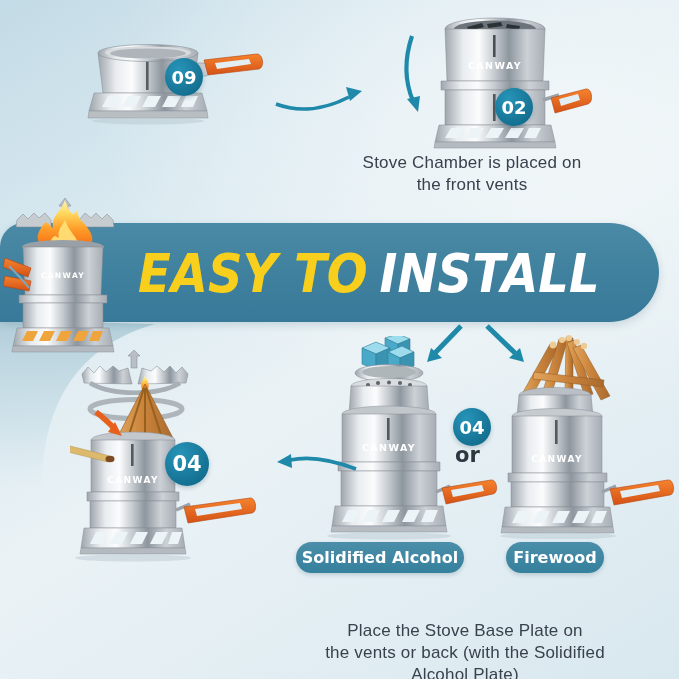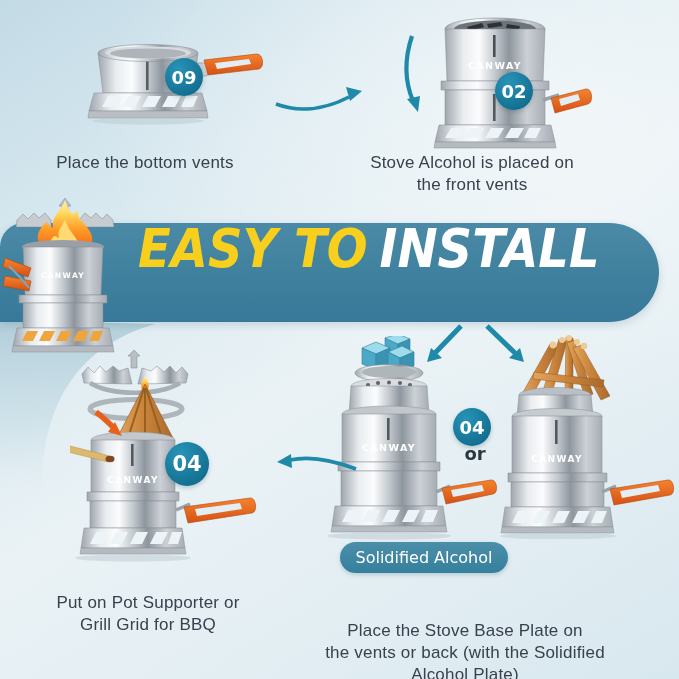--- a/index.html
+++ b/index.html
@@ -21,40 +21,39 @@
   }
   .badge.big{width:44px;height:44px;font-size:21px;}
   .cap{
     position:absolute;color:#39414d;font-size:17px;line-height:1.28;
     text-align:center;z-index:6;letter-spacing:.2px;
   }
   .banner{
     position:absolute;left:0;top:223px;width:659px;height:99px;
     background:linear-gradient(180deg,#4b8aa6 0%,#3e809d 55%,#38799a 100%);
     border-radius:24px 50px 50px 0;z-index:2;
-    display:flex;box-shadow:0 3px 8px rgba(40,90,110,.18);
+    display:flex;align-items:center;box-shadow:0 3px 8px rgba(40,90,110,.18);
   }
   .banner-title{
     margin-left:138px;white-space:nowrap;
     font-family:"DejaVu Sans",sans-serif;font-weight:800;font-style:italic;
     font-size:48px;letter-spacing:0px;transform:scaleY(1.12);transform-origin:left center;
   }
   .t-yellow{color:#f8cf1c;}
   .t-white{color:#ffffff;margin-left:12px;}
   .pill{
     position:absolute;height:31px;border-radius:16px;z-index:6;
     background:linear-gradient(180deg,#4b8ea9,#35809d);
-    color:#fff;font-family:"DejaVu Sans",sans-serif;font-weight:normal;font-size:16px;
+    color:#fff;font-family:"DejaVu Sans",sans-serif;font-weight:bold;font-size:16px;
     display:flex;align-items:center;justify-content:center;
     box-shadow:0 2px 4px rgba(30,70,90,.2);
-    margin-left:44px;
   }
   .or{
-    position:absolute;left:455px;top:443px;width:40px;text-align:center;
-    color:#2d3742;font-family:"DejaVu Sans",sans-serif;font-weight:bold;font-size:18px;z-index:6;
+    position:absolute;left:455px;top:443px;width:40px;
+    color:#2d3742;font-family:"DejaVu Sans",sans-serif;font-weight:bold;font-size:21px;z-index:6;
   }
   .stove{position:absolute;z-index:4;}
   .stove.front{z-index:5;}
   .brandtxt{fill:#fff;font-family:"DejaVu Sans",sans-serif;font-weight:bold;letter-spacing:1.4px;}
 </style>
 </head>
 <body>
 
 <div id="canvas">
 
@@ -116,23 +115,20 @@
       <path d="M62,56 l13,0 l-6,11 l-13,0 Z" fill="#edf4f7"></path>
       <path d="M82,56 l13,0 l-6,11 l-13,0 Z" fill="#edf4f7"></path>
       <path d="M100,56 l12,0 l-5,11 l-12,0 Z" fill="#edf4f7"></path>
       <path d="M3,71 L121,71 L122,78 L2,78 Z" fill="#b9bec3" stroke="#8a9198" stroke-width="0.5"></path>
       <ellipse cx="62" cy="81" rx="56" ry="3.5" fill="#b9cad2" opacity="0.55"></ellipse>
     </g>
   </svg>
   <div class="badge" style="left:165px;top:58px">
     <span>09</span>
   </div>
-  <div class="cap" style="left:20px;top:152px;width:250px">
-    <div>Place the bottom vents</div>
-  </div>
 
   <svg class="stove" style="left:417px;top:14px" width="175" height="136" viewBox="0 0 175 136">
     <g>
       <ellipse cx="78" cy="15" rx="50" ry="11" fill="url(#met)" stroke="#898f96" stroke-width="0.6"></ellipse>
       <ellipse cx="78" cy="15" rx="41" ry="8.5" fill="#6d737a"></ellipse>
       <path d="M50,13 l15,-4 l2,4 l-15,4 Z" fill="#2c3136"></path>
       <path d="M70,10 l14,-2 l1.5,4 l-14,2 Z" fill="#2c3136"></path>
       <path d="M90,10 l13,2 l-1,4 l-13,-2 Z" fill="#2c3136"></path>
       <path d="M58,19 l16,1 l0,4 l-16,-1 Z" fill="#2c3136"></path>
       <path d="M82,20 l15,-1 l1,4 l-15,1 Z" fill="#2c3136"></path>
@@ -153,25 +149,25 @@
       <path d="M94,114 l13,0 l-6,10 l-13,0 Z" fill="#edf4f7"></path>
       <path d="M112,114 l12,0 l-5,10 l-12,0 Z" fill="#edf4f7"></path>
       <path d="M18,128 L138,128 L139,134 L17,134 Z" fill="#b4bac0" stroke="#8a9198" stroke-width="0.5"></path>
     </g>
     <g>
       <path d="M126,86 L142,81" stroke="#9aa1a8" stroke-width="3.5" fill="none"></path>
       <path d="M134,84 L169,75 C175,74 177,88 171,90 L138,99 Z" fill="url(#org)" stroke="#b34510" stroke-width="0.6"></path>
       <path d="M142,85 L161,80 L163,86 L144,92 Z" fill="#e3eef4"></path>
     </g>
   </svg>
-  <div class="badge" style="left:495px;top:72px">
+  <div class="badge" style="left:495px;top:88px">
     <span>02</span>
   </div>
   <div class="cap" style="left:352px;top:152px;width:240px">
-    <div>Stove Alcohol is placed on</div>
+    <div>Stove Chamber is placed on</div>
     <div>the front vents</div>
   </div>
 
   <div class="banner">
     <div class="banner-title">
       <span class="t-yellow">EASY TO</span><span class="t-white">INSTALL</span>
     </div>
   </div>
 
   <svg class="stove" style="left:3px;top:196px" width="125" height="162" viewBox="0 0 125 162">
@@ -296,20 +292,23 @@
   </svg>
 
   <div class="badge" style="left:453px;top:408px">
     <span>04</span>
   </div>
   <div class="or">or</div>
 
   <div class="pill" style="left:296px;top:542px;width:168px">
     <span>Solidified Alcohol</span>
   </div>
+  <div class="pill" style="left:506px;top:542px;width:98px">
+    <span>Firewood</span>
+  </div>
 
   <div class="cap" style="left:300px;top:620px;width:330px">
     <div>Place the Stove Base Plate on</div>
     <div>the vents or back (with the Solidified</div>
     <div>Alcohol Plate)</div>
   </div>
 
   <svg class="stove" style="left:70px;top:350px" width="200" height="218" viewBox="0 0 200 218">
     <g>
       <path d="M12,24 L18,17 L24,23 L30,16 L36,22 L43,16 L49,21 L58,18 L62,34 L14,33 Z" fill="url(#met)" stroke="#7e858c" stroke-width="0.5"></path>
@@ -349,24 +348,20 @@
     </g>
     <g>
       <path d="M106,160 L120,154" stroke="#9aa1a8" stroke-width="3.5" fill="none"></path>
       <path d="M114,157 L180,148 C186,147 188,162 182,163 L118,173 Z" fill="url(#org)" stroke="#b34510" stroke-width="0.6"></path>
       <path d="M125,159 L170,153 L172,159 L127,166 Z" fill="#e3eef4"></path>
     </g>
   </svg>
   <div class="badge big" style="left:165px;top:442px">
     <span>04</span>
   </div>
-  <div class="cap" style="left:26px;top:592px;width:244px">
-    <div>Put on Pot Supporter or</div>
-    <div>Grill Grid for BBQ</div>
-  </div>
 
   <svg class="abs" style="left:0;top:0;z-index:5" width="679" height="679" viewBox="0 0 679 679">
     <g fill="none" stroke="#1e89a8">
       <path d="M276,104 C300,113 326,109 349,97" stroke-width="3.6"></path>
       <path d="M362,91 L346,87 L350,101 Z" fill="#1e89a8" stroke="none"></path>
     </g>
     <g fill="none" stroke="#1e89a8">
       <path d="M412,36 C404,60 405,82 413,101" stroke-width="4.2"></path>
       <path d="M418,112 L407,99 L420,96 Z" fill="#1e89a8" stroke="none"></path>
     </g>

